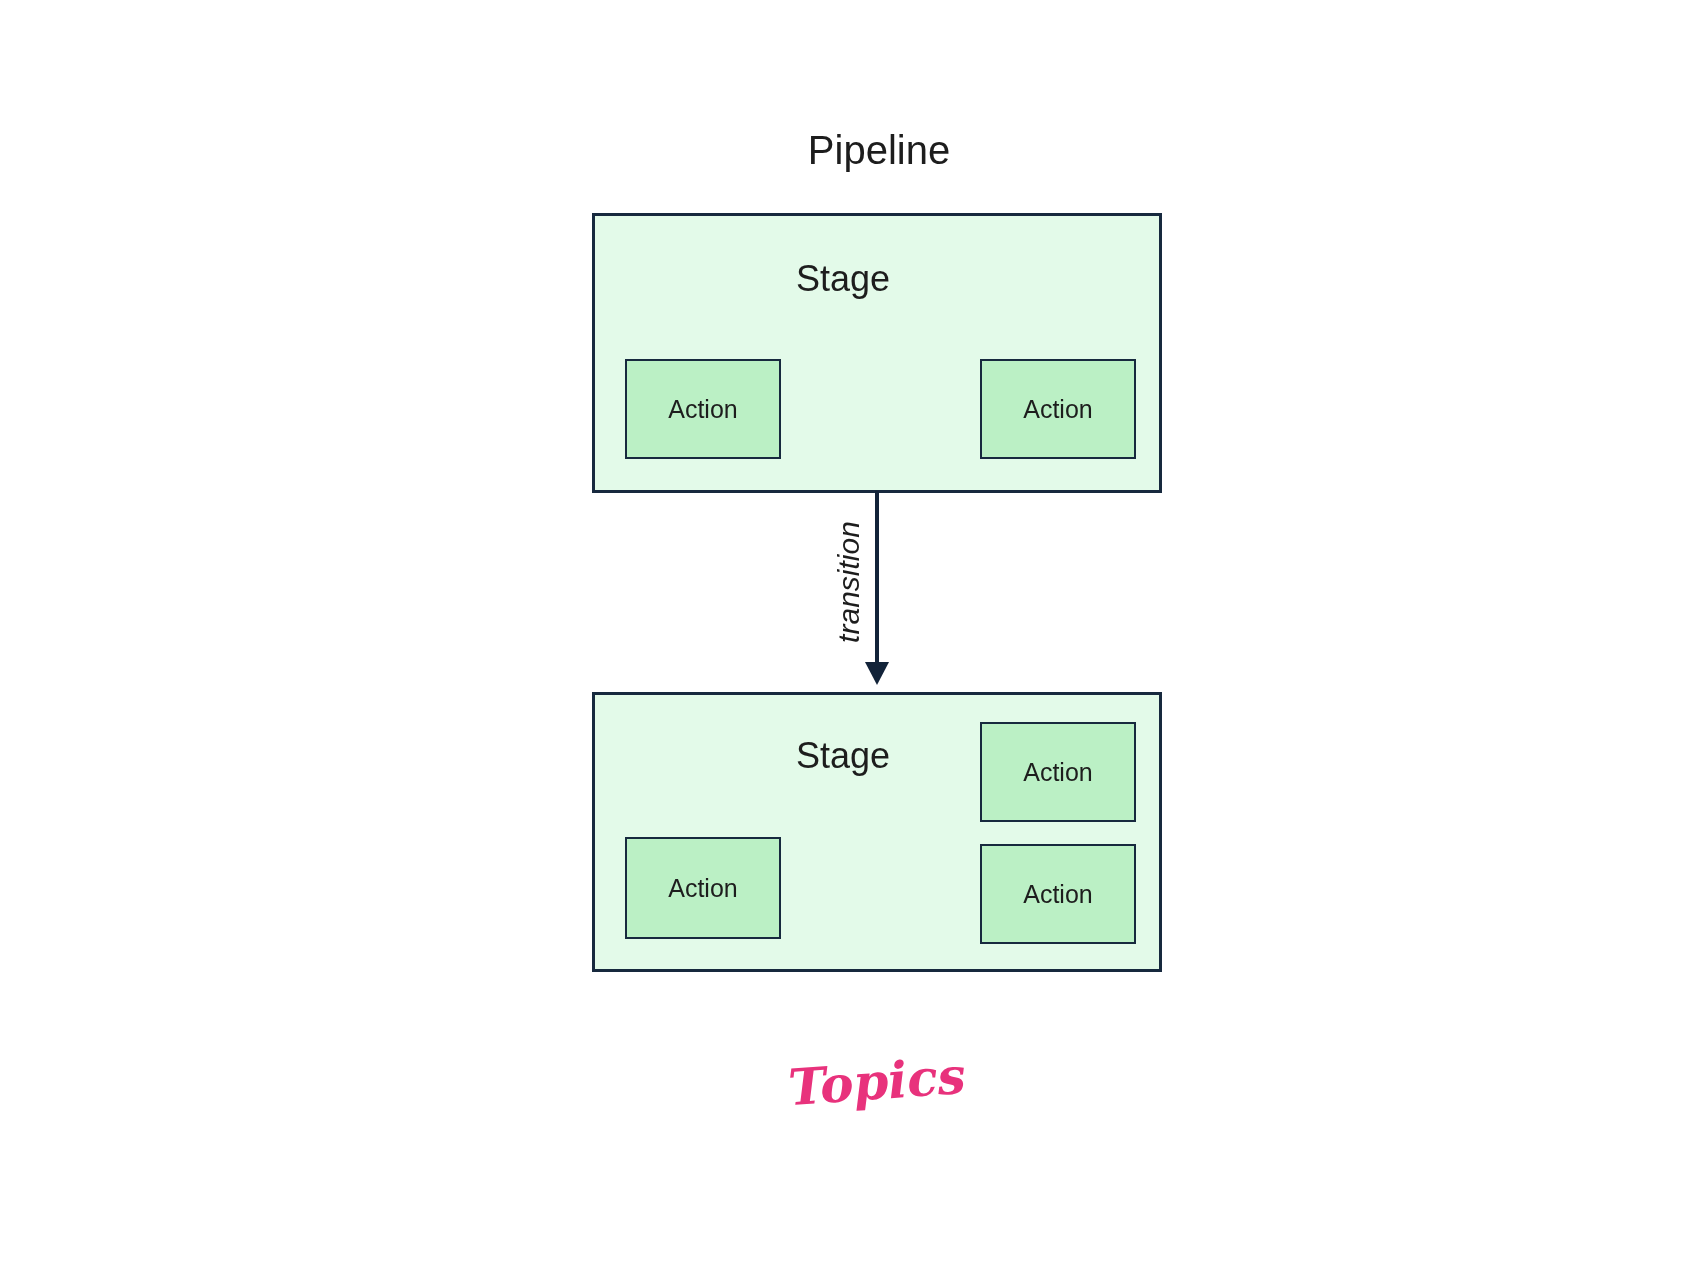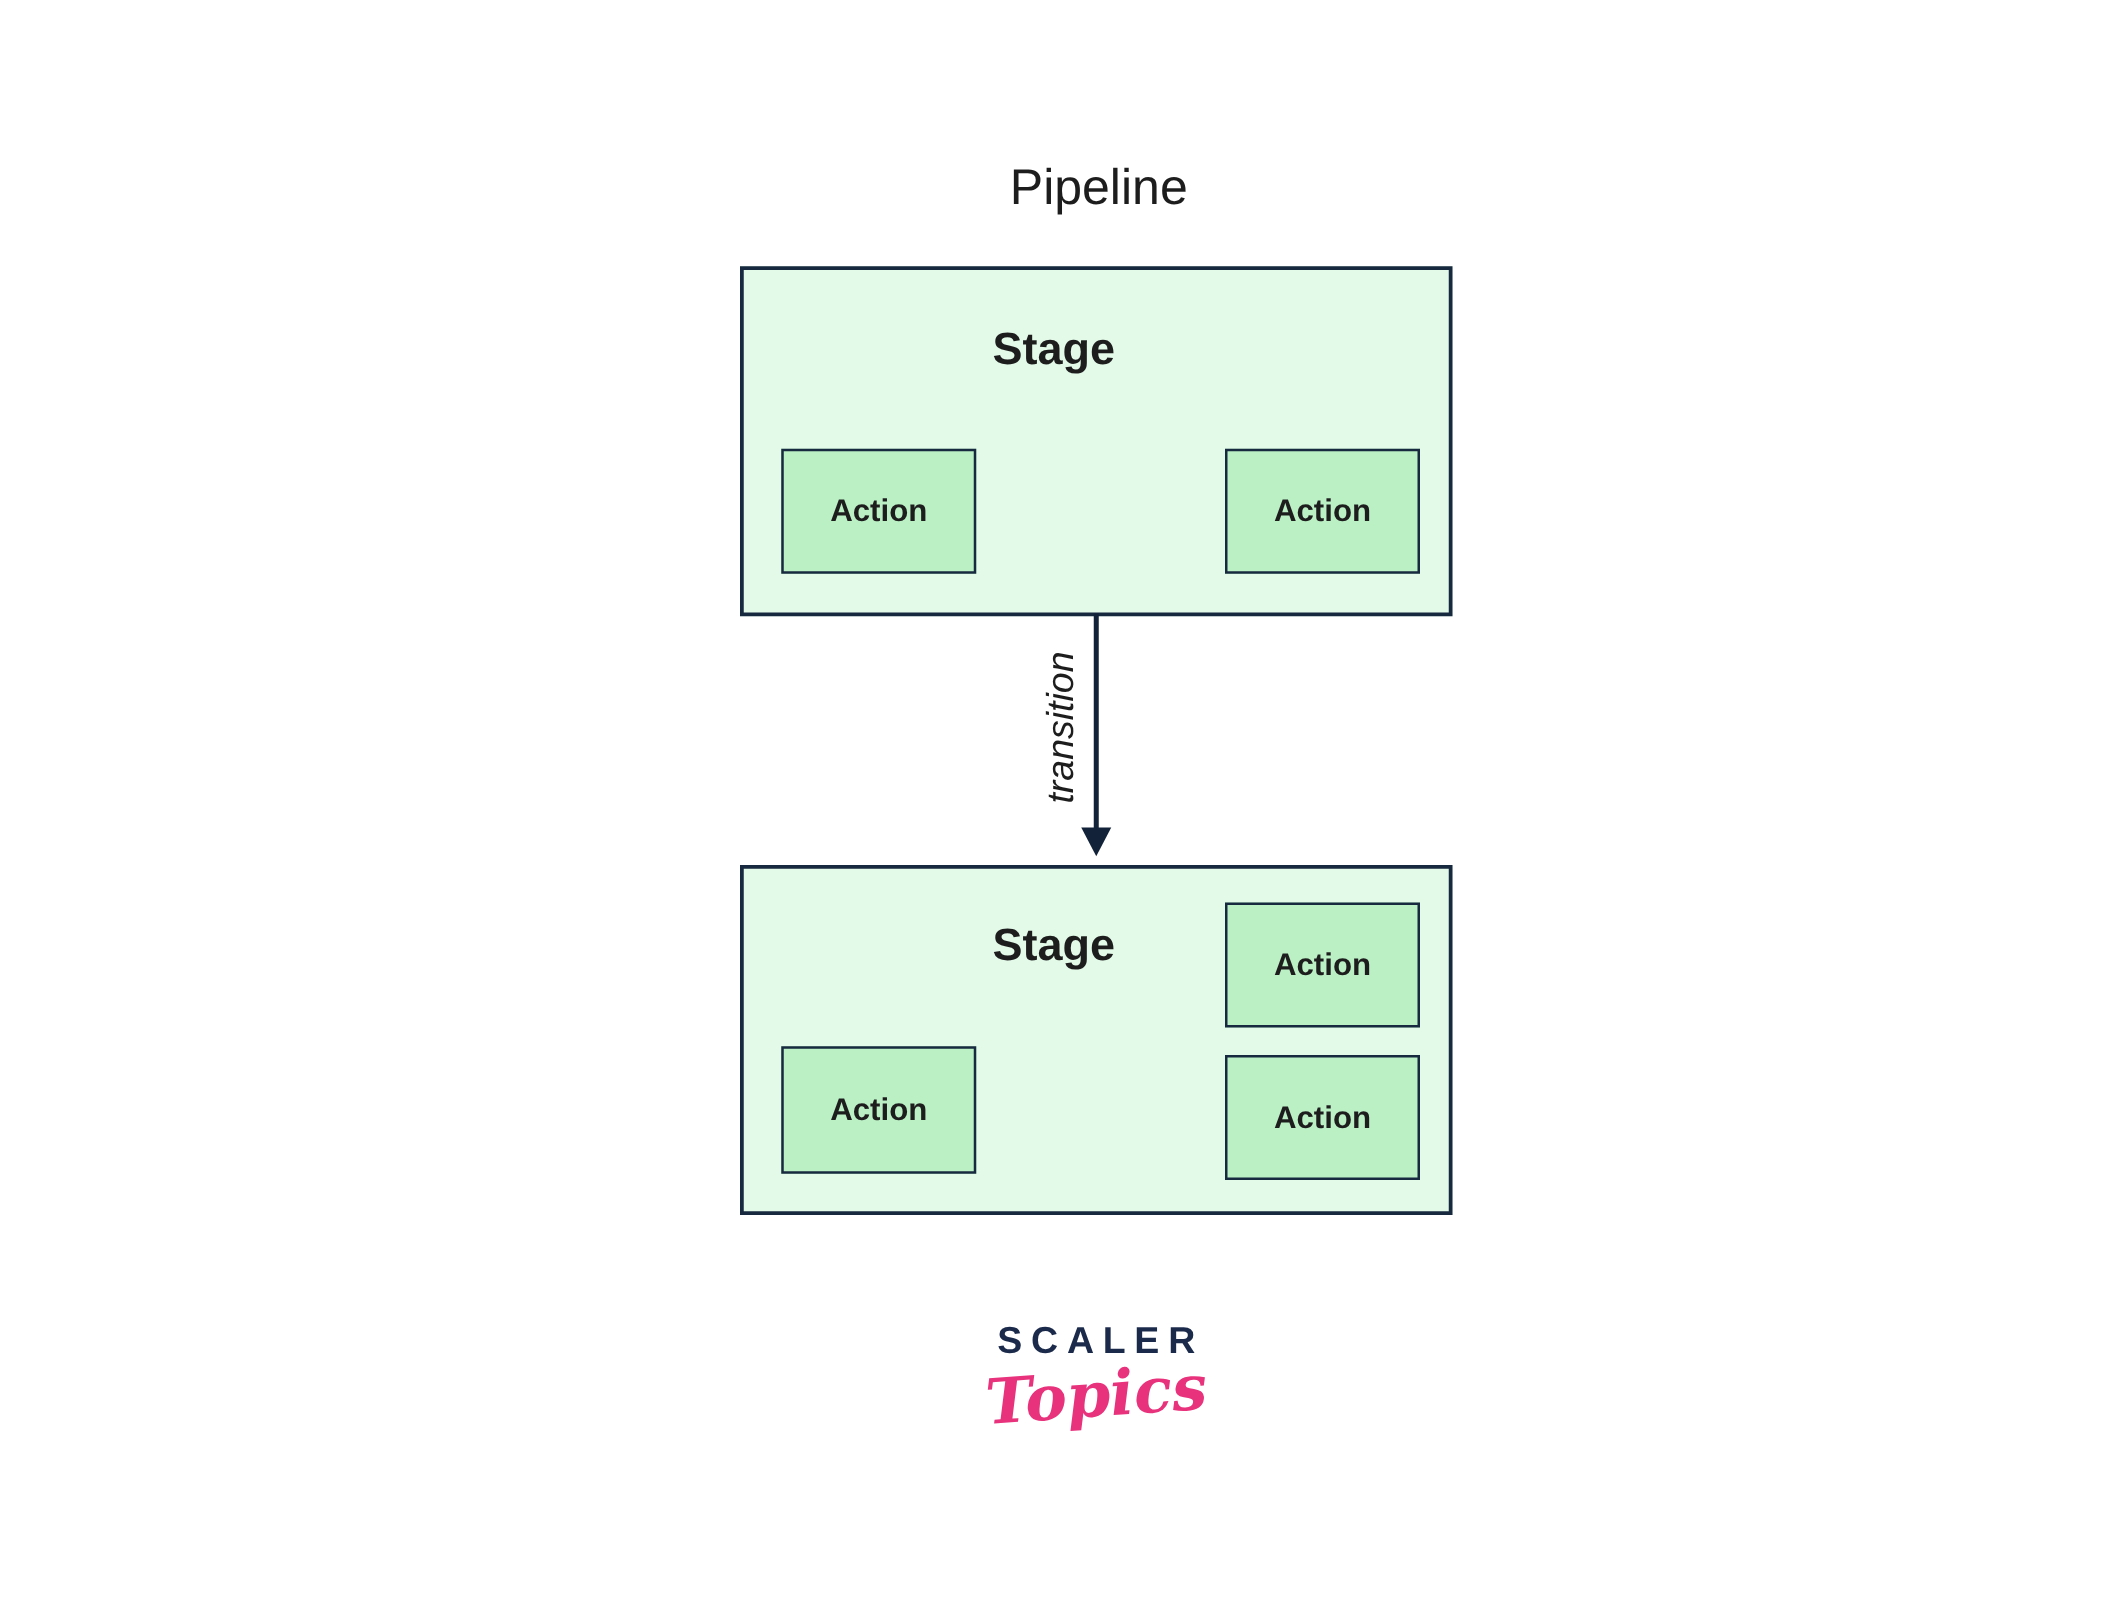--- a/index.html
+++ b/index.html
@@ -26,21 +26,20 @@
     color: var(--text, #1d1d1d);
   }
   .stage {
     position: absolute;
     left: 565px;
     width: 570px;
     height: 280px;
     box-sizing: border-box;
     background: var(--stage_fill, #e3fae9);
     border: 3px solid var(--border, #17293e);
-    font-weight: bold;
   }
   .stage1 { top: 213px; }
   .stage2 { top: 692px; }
   .stage-label {
     position: absolute;
     left: 0;
     width: 496px;
     text-align: center;
     font-size: 36px;
     color: var(--text, #1d1d1d);
@@ -138,17 +137,16 @@
   <div class="transition-label">transition</div>
 
   <div class="stage stage2">
     <div class="stage-label">Stage</div>
     <div class="action a-s2-tr">Action</div>
     <div class="action a-s2-left">Action</div>
     <div class="action a-s2-br">Action</div>
   </div>
 
   <div class="logo">
-    <div class="logo-scaler">SCALER</div>
     <div class="logo-topics">Topics</div>
   </div>
 
 </div>
 
 </body></html>

